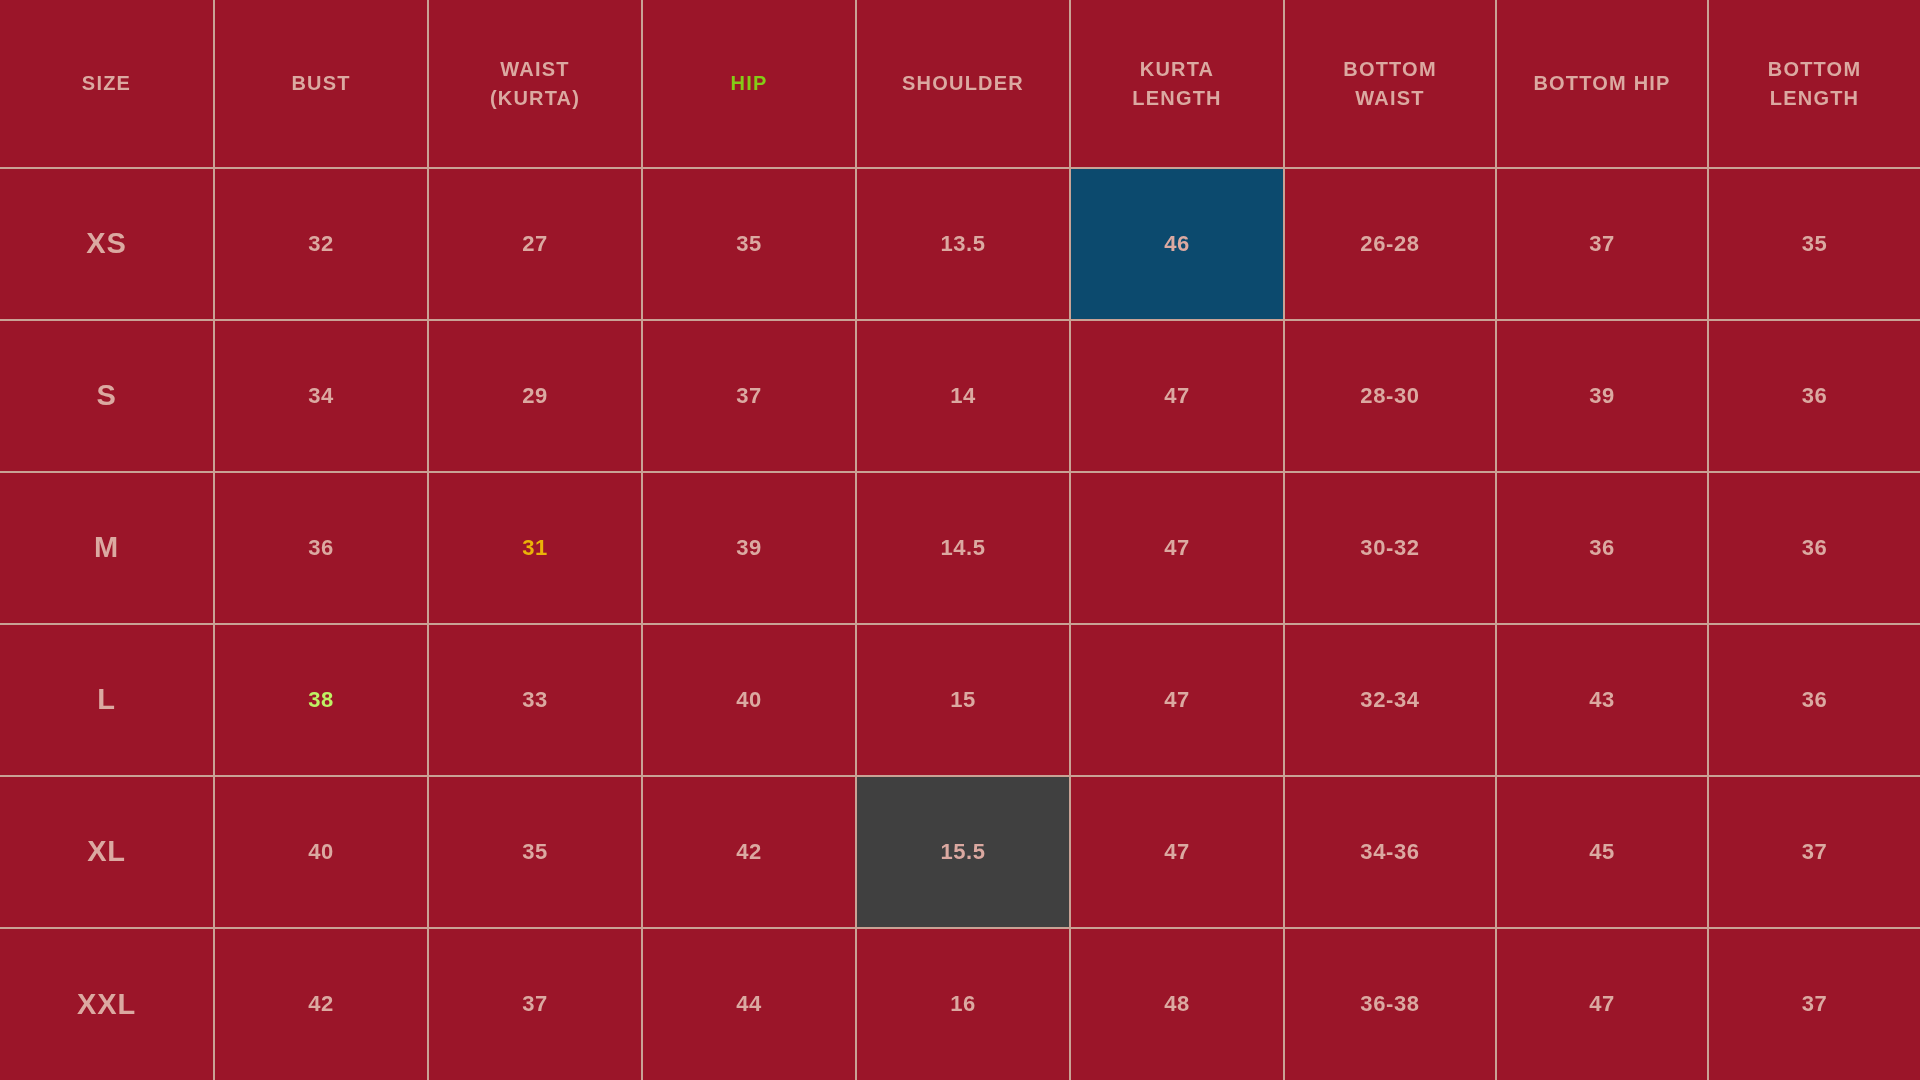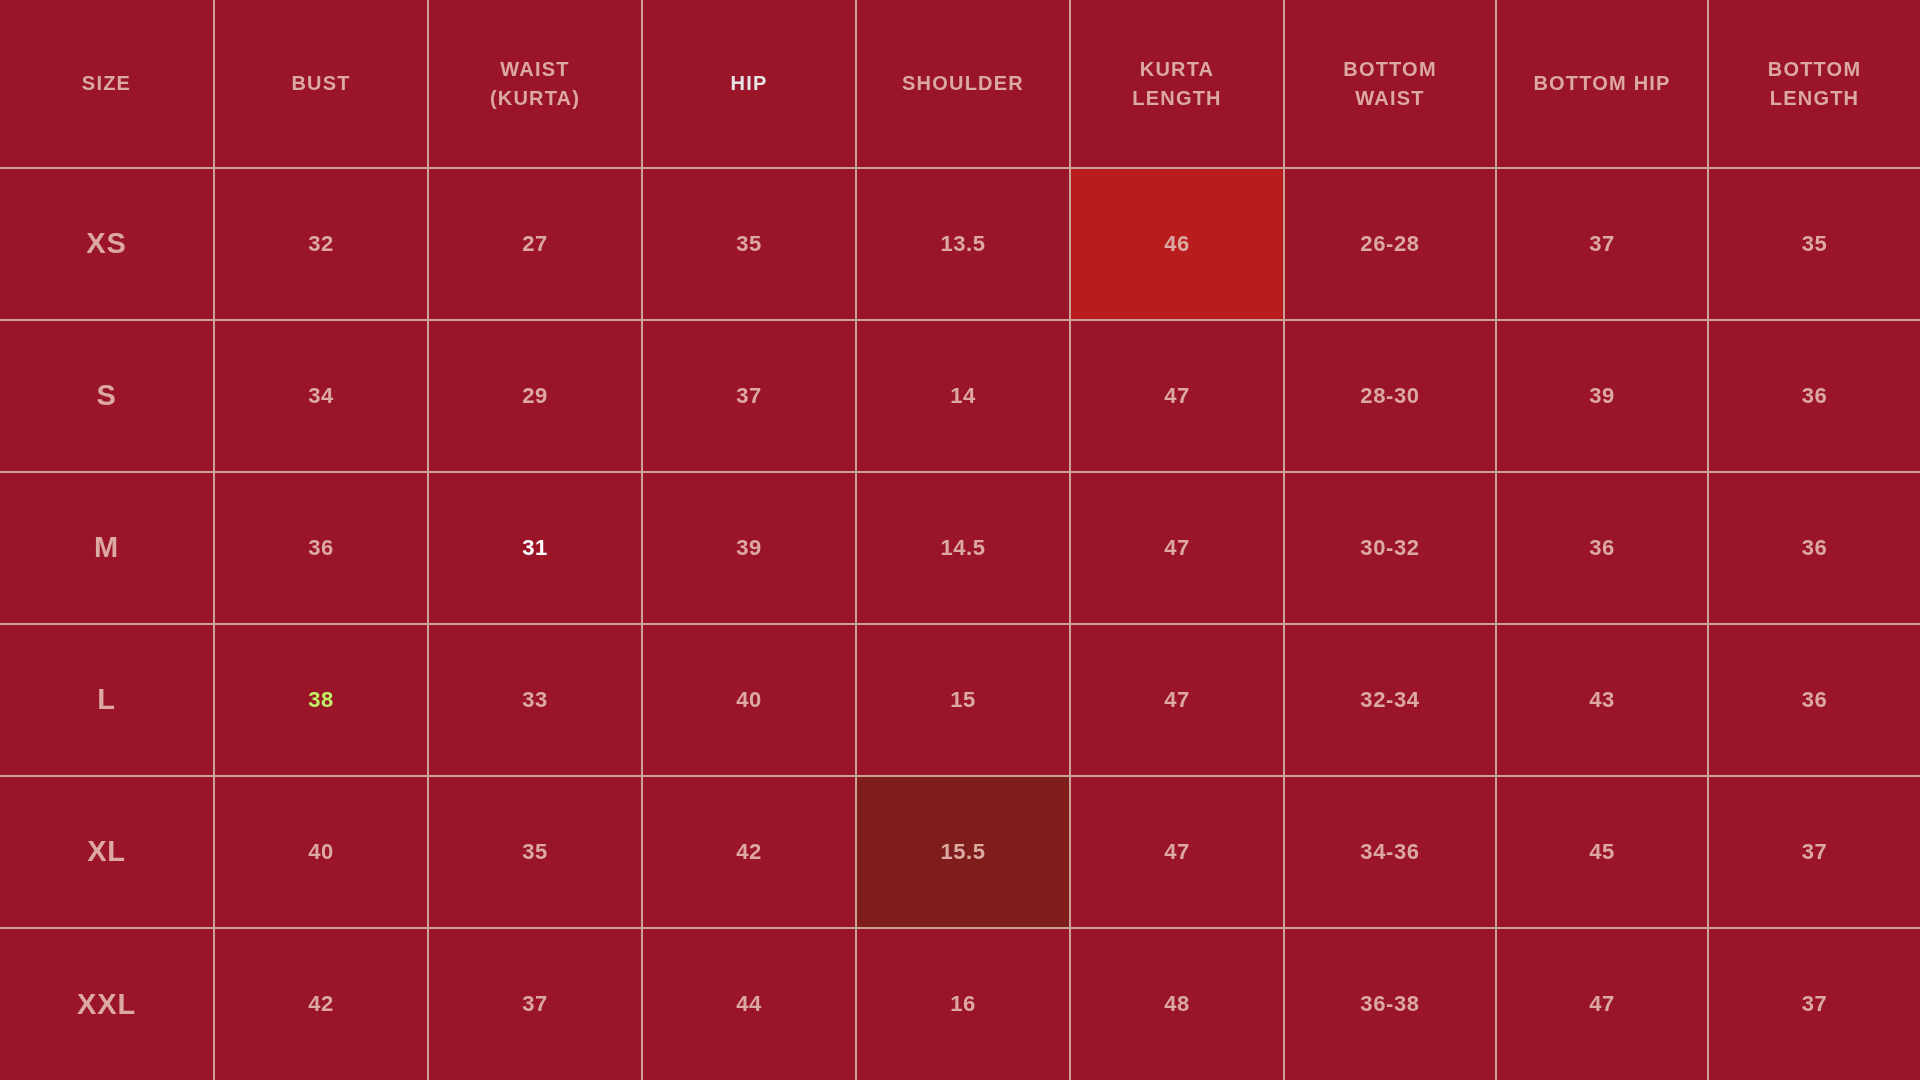--- a/index.html
+++ b/index.html
@@ -103,21 +103,21 @@
           <th class="header-cell" style="background: rgb(155, 21, 41); color: rgb(219, 169, 161); border-color: rgb(201, 162, 149) rgb(201, 162, 149) rgb(201, 162, 149) transparent; border-left-width: 0px; border-top-width: 0px;">
             <span class="hdr-line">SIZE</span>
           </th>
           <th class="header-cell" style="background: rgb(155, 21, 41); color: rgb(219, 169, 161); border-color: rgb(201, 162, 149); border-top-width: 0px;">
             <span class="hdr-line">BUST</span>
           </th>
           <th class="header-cell" style="background: rgb(155, 21, 41); color: rgb(219, 169, 161); border-color: rgb(201, 162, 149); border-top-width: 0px;">
             <span class="hdr-line">WAIST</span>
             <span class="hdr-line">(KURTA)</span>
           </th>
-          <th class="header-cell" style="background: rgb(155, 21, 41); color: #e5e5e5; border-color: rgb(201, 162, 149); border-top-width: 0px;">
+          <th class="header-cell" style="background: rgb(155, 21, 41); color: #84cc16; border-color: rgb(201, 162, 149); border-top-width: 0px;">
             <span class="hdr-line">HIP</span>
           </th>
           <th class="header-cell" style="background: rgb(155, 21, 41); color: rgb(219, 169, 161); border-color: rgb(201, 162, 149); border-top-width: 0px;">
             <span class="hdr-line">SHOULDER</span>
           </th>
           <th class="header-cell" style="background: rgb(155, 21, 41); color: rgb(219, 169, 161); border-color: rgb(201, 162, 149); border-top-width: 0px;">
             <span class="hdr-line">KURTA</span>
             <span class="hdr-line">LENGTH</span>
           </th>
           <th class="header-cell" style="background: rgb(155, 21, 41); color: rgb(219, 169, 161); border-color: rgb(201, 162, 149); border-top-width: 0px;">
@@ -133,40 +133,40 @@
           </th>
         </tr>
     </thead>
     <tbody>
         <tr>
           <td class="data-cell size-cell" style="background: rgb(155, 21, 41); color: rgb(219, 169, 161); border-color: rgb(201, 162, 149) rgb(201, 162, 149) rgb(201, 162, 149) transparent; border-left-width: 0px;">XS</td>
           <td class="data-cell" style="background: rgb(155, 21, 41); color: rgb(219, 169, 161); border-color: rgb(201, 162, 149);">32</td>
           <td class="data-cell" style="background: rgb(155, 21, 41); color: rgb(219, 169, 161); border-color: rgb(201, 162, 149);">27</td>
           <td class="data-cell" style="background: rgb(155, 21, 41); color: rgb(219, 169, 161); border-color: rgb(201, 162, 149);">35</td>
           <td class="data-cell" style="background: rgb(155, 21, 41); color: rgb(219, 169, 161); border-color: rgb(201, 162, 149);">13.5</td>
-          <td class="data-cell" style="background: #b91c1c; color: rgb(219, 169, 161); border-color: rgb(201, 162, 149);">46</td>
+          <td class="data-cell" style="background: #0c4a6e; color: rgb(219, 169, 161); border-color: rgb(201, 162, 149);">46</td>
           <td class="data-cell" style="background: rgb(155, 21, 41); color: rgb(219, 169, 161); border-color: rgb(201, 162, 149);">26-28</td>
           <td class="data-cell" style="background: rgb(155, 21, 41); color: rgb(219, 169, 161); border-color: rgb(201, 162, 149);">37</td>
           <td class="data-cell" style="background: rgb(155, 21, 41); color: rgb(219, 169, 161); border-color: rgb(201, 162, 149) transparent rgb(201, 162, 149) rgb(201, 162, 149); border-right-width: 0px;">35</td>
         </tr>
         <tr>
           <td class="data-cell size-cell" style="background: rgb(155, 21, 41); color: rgb(219, 169, 161); border-color: rgb(201, 162, 149) rgb(201, 162, 149) rgb(201, 162, 149) transparent; border-left-width: 0px;">S</td>
           <td class="data-cell" style="background: rgb(155, 21, 41); color: rgb(219, 169, 161); border-color: rgb(201, 162, 149);">34</td>
           <td class="data-cell" style="background: rgb(155, 21, 41); color: rgb(219, 169, 161); border-color: rgb(201, 162, 149);">29</td>
           <td class="data-cell" style="background: rgb(155, 21, 41); color: rgb(219, 169, 161); border-color: rgb(201, 162, 149);">37</td>
           <td class="data-cell" style="background: rgb(155, 21, 41); color: rgb(219, 169, 161); border-color: rgb(201, 162, 149);">14</td>
           <td class="data-cell" style="background: rgb(155, 21, 41); color: rgb(219, 169, 161); border-color: rgb(201, 162, 149);">47</td>
           <td class="data-cell" style="background: rgb(155, 21, 41); color: rgb(219, 169, 161); border-color: rgb(201, 162, 149);">28-30</td>
           <td class="data-cell" style="background: rgb(155, 21, 41); color: rgb(219, 169, 161); border-color: rgb(201, 162, 149);">39</td>
           <td class="data-cell" style="background: rgb(155, 21, 41); color: rgb(219, 169, 161); border-color: rgb(201, 162, 149) transparent rgb(201, 162, 149) rgb(201, 162, 149); border-right-width: 0px;">36</td>
         </tr>
         <tr>
           <td class="data-cell size-cell" style="background: rgb(155, 21, 41); color: rgb(219, 169, 161); border-color: rgb(201, 162, 149) rgb(201, 162, 149) rgb(201, 162, 149) transparent; border-left-width: 0px;">M</td>
           <td class="data-cell" style="background: rgb(155, 21, 41); color: rgb(219, 169, 161); border-color: rgb(201, 162, 149);">36</td>
-          <td class="data-cell" style="background: rgb(155, 21, 41); color: #ffffff; border-color: rgb(201, 162, 149);">31</td>
+          <td class="data-cell" style="background: rgb(155, 21, 41); color: #eab308; border-color: rgb(201, 162, 149);">31</td>
           <td class="data-cell" style="background: rgb(155, 21, 41); color: rgb(219, 169, 161); border-color: rgb(201, 162, 149);">39</td>
           <td class="data-cell" style="background: rgb(155, 21, 41); color: rgb(219, 169, 161); border-color: rgb(201, 162, 149);">14.5</td>
           <td class="data-cell" style="background: rgb(155, 21, 41); color: rgb(219, 169, 161); border-color: rgb(201, 162, 149);">47</td>
           <td class="data-cell" style="background: rgb(155, 21, 41); color: rgb(219, 169, 161); border-color: rgb(201, 162, 149);">30-32</td>
           <td class="data-cell" style="background: rgb(155, 21, 41); color: rgb(219, 169, 161); border-color: rgb(201, 162, 149);">36</td>
           <td class="data-cell" style="background: rgb(155, 21, 41); color: rgb(219, 169, 161); border-color: rgb(201, 162, 149) transparent rgb(201, 162, 149) rgb(201, 162, 149); border-right-width: 0px;">36</td>
         </tr>
         <tr>
           <td class="data-cell size-cell" style="background: rgb(155, 21, 41); color: rgb(219, 169, 161); border-color: rgb(201, 162, 149) rgb(201, 162, 149) rgb(201, 162, 149) transparent; border-left-width: 0px;">L</td>
           <td class="data-cell" style="background: rgb(155, 21, 41); color: #bef264; border-color: rgb(201, 162, 149);">38</td>
@@ -176,21 +176,21 @@
           <td class="data-cell" style="background: rgb(155, 21, 41); color: rgb(219, 169, 161); border-color: rgb(201, 162, 149);">47</td>
           <td class="data-cell" style="background: rgb(155, 21, 41); color: rgb(219, 169, 161); border-color: rgb(201, 162, 149);">32-34</td>
           <td class="data-cell" style="background: rgb(155, 21, 41); color: rgb(219, 169, 161); border-color: rgb(201, 162, 149);">43</td>
           <td class="data-cell" style="background: rgb(155, 21, 41); color: rgb(219, 169, 161); border-color: rgb(201, 162, 149) transparent rgb(201, 162, 149) rgb(201, 162, 149); border-right-width: 0px;">36</td>
         </tr>
         <tr>
           <td class="data-cell size-cell" style="background: rgb(155, 21, 41); color: rgb(219, 169, 161); border-color: rgb(201, 162, 149) rgb(201, 162, 149) rgb(201, 162, 149) transparent; border-left-width: 0px;">XL</td>
           <td class="data-cell" style="background: rgb(155, 21, 41); color: rgb(219, 169, 161); border-color: rgb(201, 162, 149);">40</td>
           <td class="data-cell" style="background: rgb(155, 21, 41); color: rgb(219, 169, 161); border-color: rgb(201, 162, 149);">35</td>
           <td class="data-cell" style="background: rgb(155, 21, 41); color: rgb(219, 169, 161); border-color: rgb(201, 162, 149);">42</td>
-          <td class="data-cell" style="background: #7f1d1d; color: rgb(219, 169, 161); border-color: rgb(201, 162, 149);">15.5</td>
+          <td class="data-cell" style="background: #404040; color: rgb(219, 169, 161); border-color: rgb(201, 162, 149);">15.5</td>
           <td class="data-cell" style="background: rgb(155, 21, 41); color: rgb(219, 169, 161); border-color: rgb(201, 162, 149);">47</td>
           <td class="data-cell" style="background: rgb(155, 21, 41); color: rgb(219, 169, 161); border-color: rgb(201, 162, 149); border-radius: 6px;">34-36</td>
           <td class="data-cell" style="background: rgb(155, 21, 41); color: rgb(219, 169, 161); border-color: rgb(201, 162, 149);">45</td>
           <td class="data-cell" style="background: rgb(155, 21, 41); color: rgb(219, 169, 161); border-color: rgb(201, 162, 149) transparent rgb(201, 162, 149) rgb(201, 162, 149); border-right-width: 0px;">37</td>
         </tr>
         <tr>
           <td class="data-cell size-cell" style="background: rgb(155, 21, 41); color: rgb(219, 169, 161); border-color: rgb(201, 162, 149) rgb(201, 162, 149) rgb(201, 162, 149) transparent; border-left-width: 0px; border-bottom-width: 0px; margin-left: 20px;">XXL</td>
           <td class="data-cell" style="background: rgb(155, 21, 41); color: rgb(219, 169, 161); border-color: rgb(201, 162, 149); border-bottom-width: 0px;">42</td>
           <td class="data-cell" style="background: rgb(155, 21, 41); color: rgb(219, 169, 161); border-color: rgb(201, 162, 149); border-bottom-width: 0px;">37</td>
           <td class="data-cell" style="background: rgb(155, 21, 41); color: rgb(219, 169, 161); border-color: rgb(201, 162, 149); border-bottom-width: 0px;">44</td>

